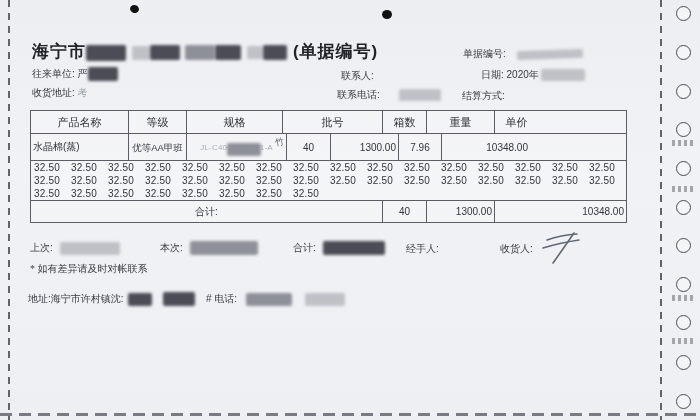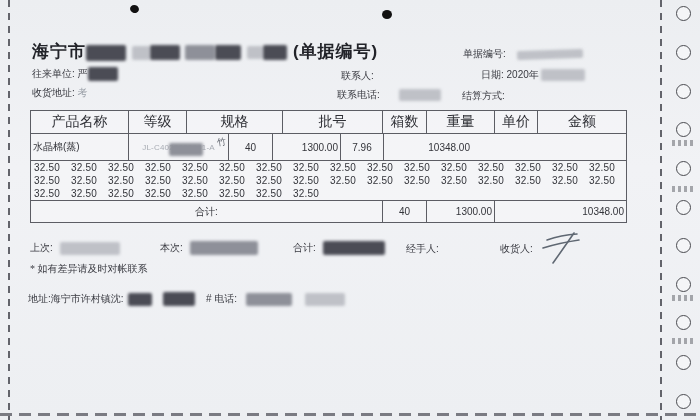--- a/index.html
+++ b/index.html
@@ -30,21 +30,21 @@
   .lbl{font-size:10px;color:#3a3b42;white-space:nowrap;}
   .faint{color:#9aa0a8;}
   
   .tbl{left:30px;top:110px;width:597px;border:1px solid #5c5d64;box-sizing:border-box;background:rgba(248,249,251,.45);}
   .t-row{display:flex;border-bottom:1px solid #5c5d64;align-items:stretch;}
   .t-row:last-child{border-bottom:none;}
   .t-cell{border-right:1px solid #5c5d64;box-sizing:border-box;font-size:10px;
           display:flex;align-items:center;justify-content:center;text-align:center;
           overflow:hidden;padding:0 2px;}
   .t-cell:last-child{border-right:none;}
-  .h{font-size:14px;color:#2e2f35;}
+  .h{font-size:11px;color:#2e2f35;}
   .left{justify-content:flex-start;text-align:right;}
   .right{justify-content:flex-end;text-align:right;}
   .grade{font-size:9.5px;line-height:11px;}
   .batch{position:relative;font-size:8px;color:#a8acb4;letter-spacing:.2px;}
   .batch .rm{position:absolute;left:50%;top:9px;width:34px;height:13px;margin-left:-10px;}
   .batch-mark{position:absolute;right:2px;top:2px;font-size:9px;color:#5a5f68;transform:rotate(-8deg);}
   .qgrid{height:39px;padding:0 0 0 3px;font-size:10px;line-height:13px;
          display:flex;flex-wrap:wrap;align-content:flex-start;border-bottom:1px solid #5c5d64;}
   .qv{width:37px;display:inline-block;letter-spacing:.2px;}
   
@@ -114,24 +114,24 @@
 
 <div class="abs tbl">
   <div class="t-row" style="height:22px">
     <div class="t-cell h" style="width:98px">产品名称</div>
     <div class="t-cell h" style="width:58px">等级</div>
     <div class="t-cell h" style="width:96px">规格</div>
     <div class="t-cell h" style="width:100px">批号</div>
     <div class="t-cell h" style="width:44px">箱数</div>
     <div class="t-cell h" style="width:68px">重量</div>
     <div class="t-cell h" style="width:43px">单价</div>
-    <div class="t-cell h" style="width:88px">金额</div>
   </div>
   <div class="t-row" style="height:26px">
     <div class="t-cell left" style="width:98px">水晶棉(蒸)</div>
+    <div class="t-cell grade" style="width:58px">优等AA甲班</div>
     <div class="t-cell batch" style="width:100px">
       <span>JL-C4023800881-A</span>
       <span class="rm"></span>
       <span class="batch-mark">竹</span>
     </div>
     <div class="t-cell" style="width:44px">40</div>
     <div class="t-cell right" style="width:68px">1300.00</div>
     <div class="t-cell" style="width:43px">7.96</div>
     <div class="t-cell right" style="width:88px">10348.00</div>
   </div>

